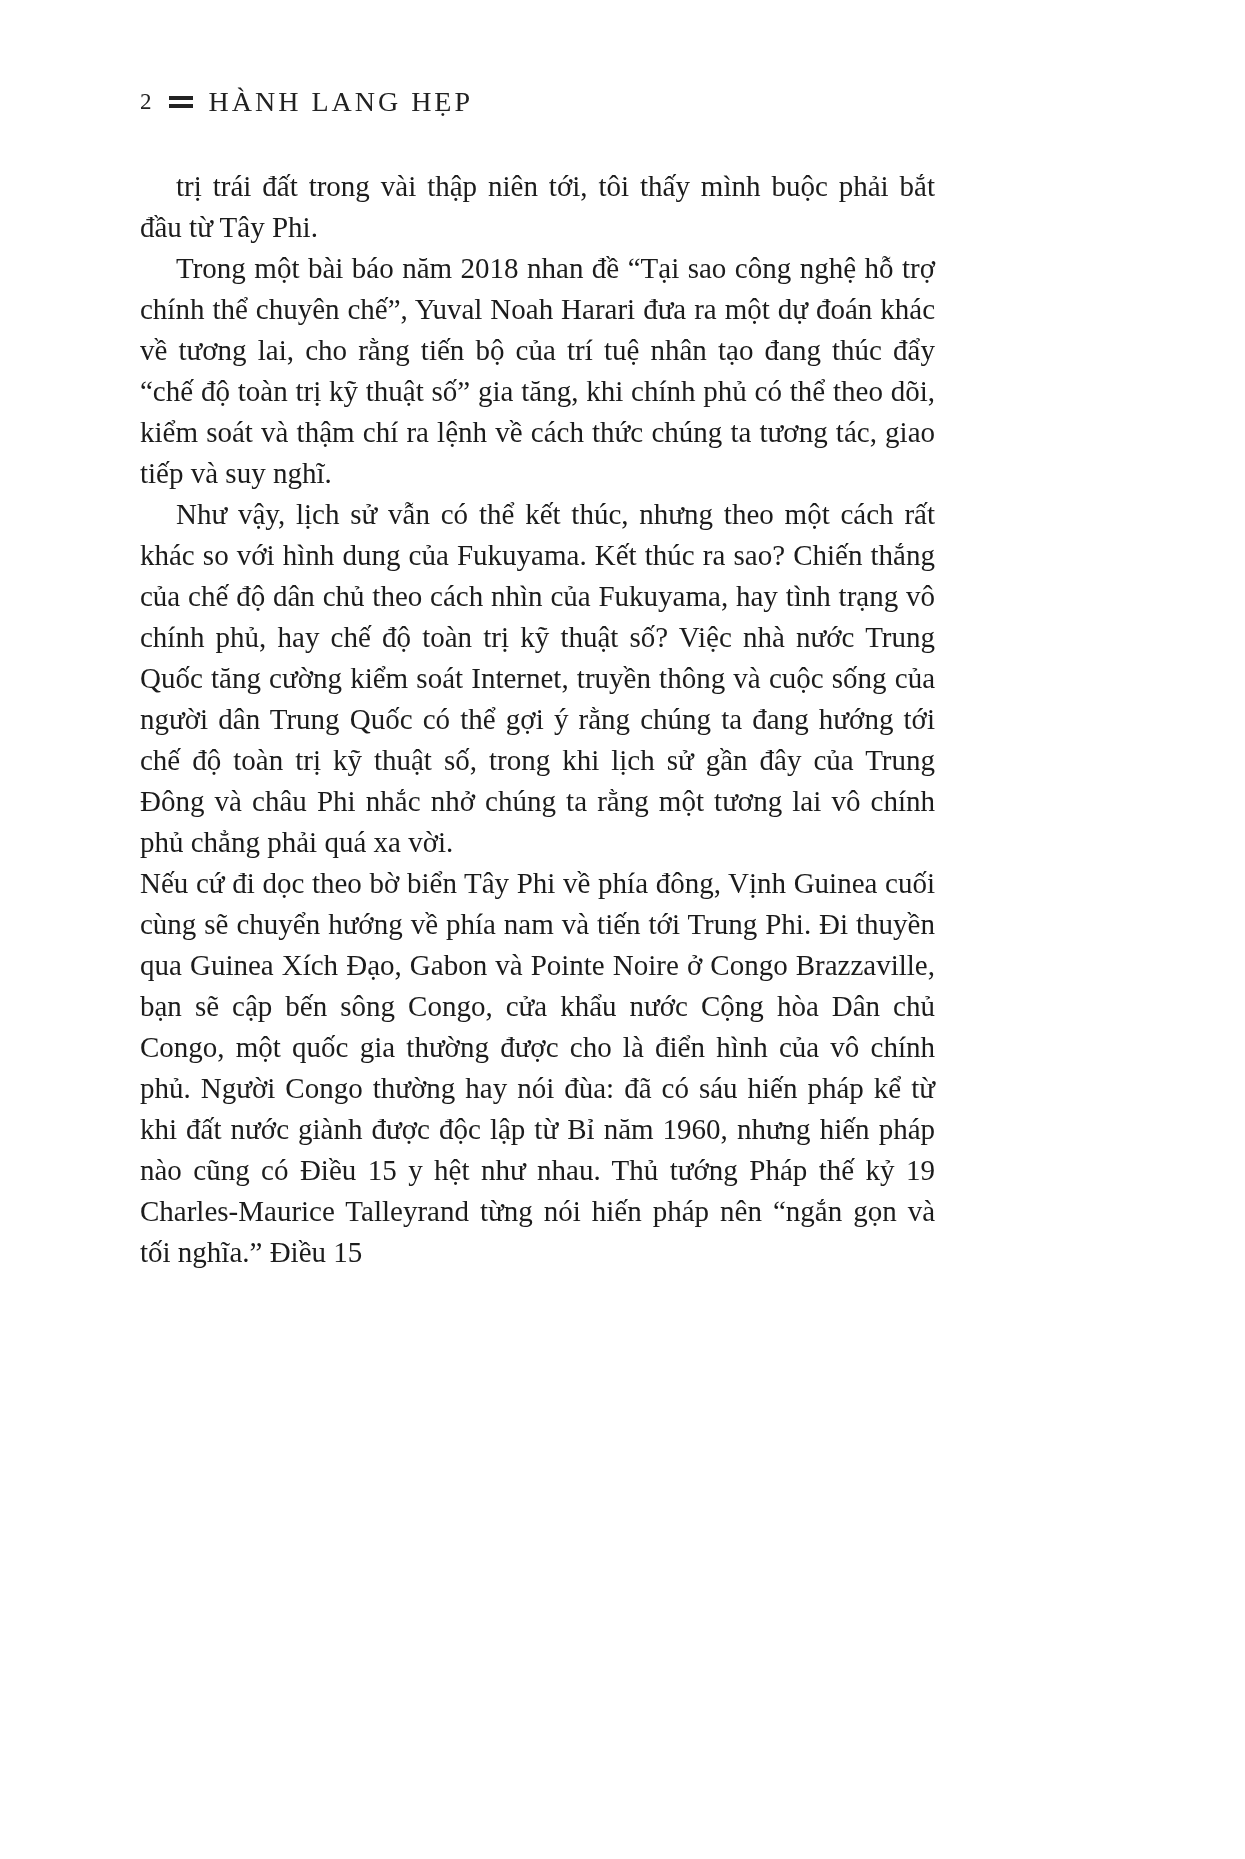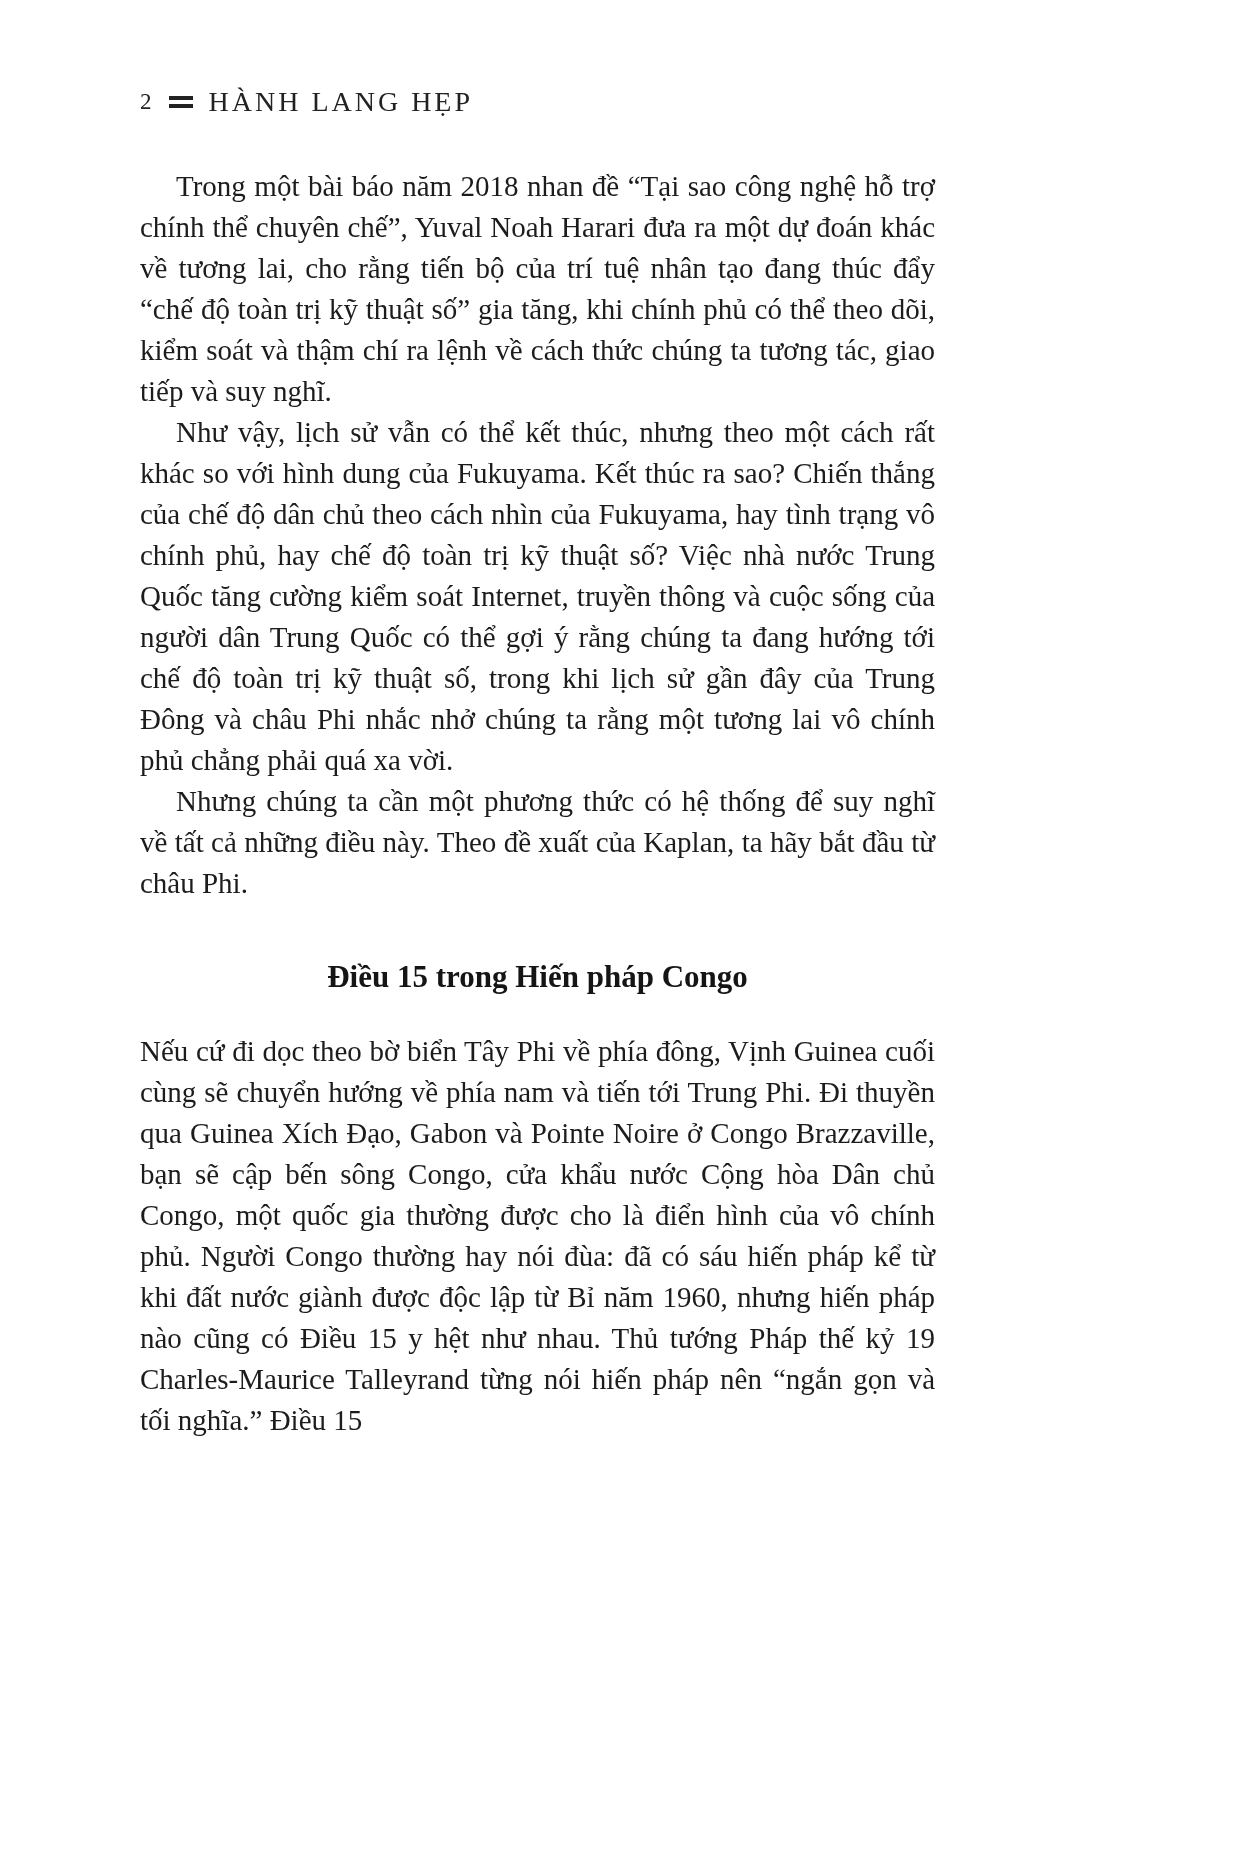--- a/index.html
+++ b/index.html
@@ -84,26 +84,25 @@
     <span class="page-number">2</span>
     <span class="double-bar">
       <i></i>
         <i></i>
     </span>
     <span class="running-title">HÀNH LANG HẸP</span>
   </div>
 
   <div class="body-text">
 
+    <p class="quote-continuation">trị trái đất trong vài thập niên tới, tôi thấy mình buộc phải bắt đầu từ Tây Phi.</p>
 
     <p>Trong một bài báo năm 2018 nhan đề “Tại sao công nghệ hỗ trợ chính thể chuyên chế”, Yuval Noah Harari đưa ra một dự đoán khác về tương lai, cho rằng tiến bộ của trí tuệ nhân tạo đang thúc đẩy “chế độ toàn trị kỹ thuật số” gia tăng, khi chính phủ có thể theo dõi, kiểm soát và thậm chí ra lệnh về cách thức chúng ta tương tác, giao tiếp và suy nghĩ.</p>
 
     <p>Như vậy, lịch sử vẫn có thể kết thúc, nhưng theo một cách rất khác so với hình dung của Fukuyama. Kết thúc ra sao? Chiến thắng của chế độ dân chủ theo cách nhìn của Fukuyama, hay tình trạng vô chính phủ, hay chế độ toàn trị kỹ thuật số? Việc nhà nước Trung Quốc tăng cường kiểm soát Internet, truyền thông và cuộc sống của người dân Trung Quốc có thể gợi ý rằng chúng ta đang hướng tới chế độ toàn trị kỹ thuật số, trong khi lịch sử gần đây của Trung Đông và châu Phi nhắc nhở chúng ta rằng một tương lai vô chính phủ chẳng phải quá xa vời.</p>
 
-    <p>Nhưng chúng ta cần một phương thức có hệ thống để suy nghĩ về tất cả những điều này. Theo đề xuất của Kaplan, ta hãy bắt đầu từ châu Phi.</p>
 
-    <h2 class="section-heading">Điều 15 trong Hiến pháp Congo</h2>
 
     <p class="no-indent">Nếu cứ đi dọc theo bờ biển Tây Phi về phía đông, Vịnh Guinea cuối cùng sẽ chuyển hướng về phía nam và tiến tới Trung Phi. Đi thuyền qua Guinea Xích Đạo, Gabon và Pointe Noire ở Congo Brazzaville, bạn sẽ cập bến sông Congo, cửa khẩu nước Cộng hòa Dân chủ Congo, một quốc gia thường được cho là điển hình của vô chính phủ. Người Congo thường hay nói đùa: đã có sáu hiến pháp kể từ khi đất nước giành được độc lập từ Bỉ năm 1960, nhưng hiến pháp nào cũng có Điều 15 y hệt như nhau. Thủ tướng Pháp thế kỷ 19 Charles-Maurice Talleyrand từng nói hiến pháp nên “ngắn gọn và tối nghĩa.” Điều 15</p>
 
   </div>
 
 </div>
 
 </body></html>

